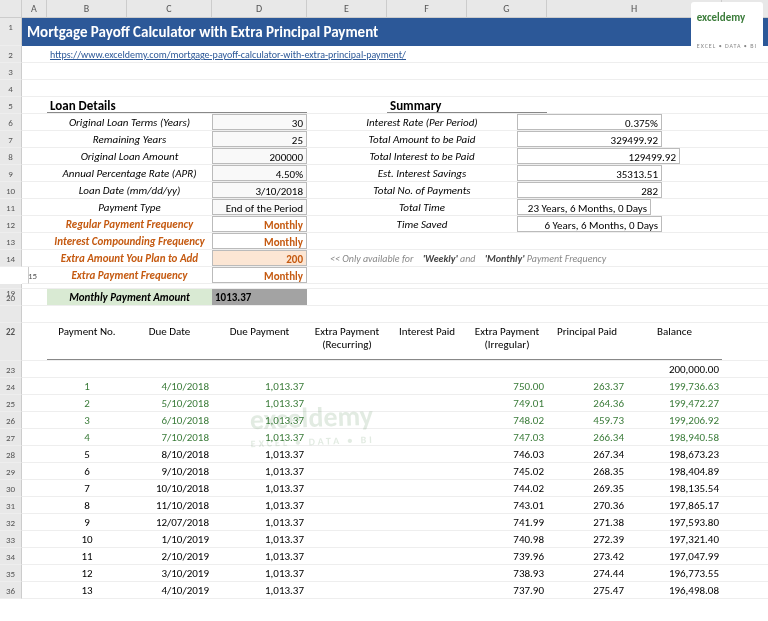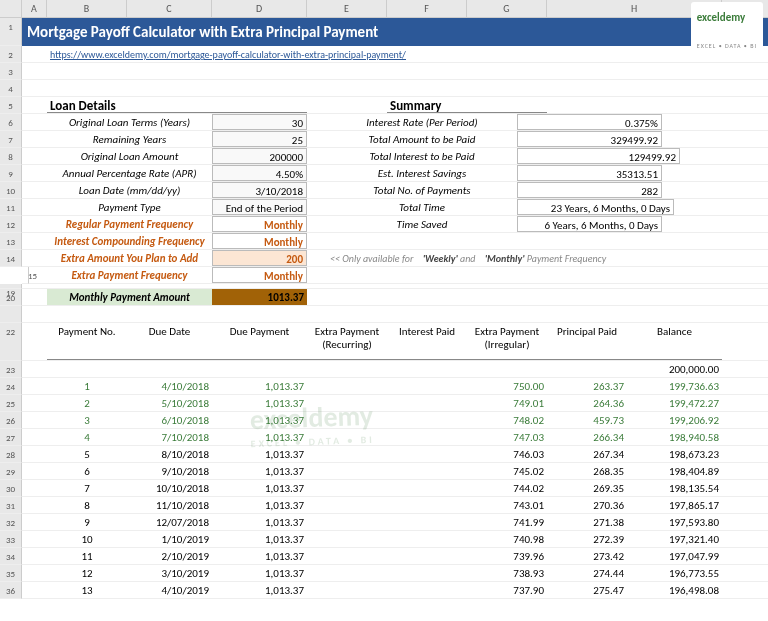--- a/index.html
+++ b/index.html
@@ -19,21 +19,21 @@
 .logo small { display: block; font-size: 6px; color: #888; font-weight: normal; letter-spacing: 1px; }
 .link { color: #2c5898; text-decoration: underline; font-size: 10px; }
 .section-hd { font-size: 13px; font-weight: bold; border-bottom: 1px solid #888; padding-bottom: 1px; }
 .lbl-r { text-align: center; font-style: italic; }
 .lbl-r.orange { color: #c55a11; font-weight: bold; }
 .val { text-align: right; border: 1px solid #bbb; background: #f9f9f9; }
 .val-plain { text-align: right; }
 .val.orange { color: #c55a11; font-weight: bold; background: #fff; }
 .val.orange-bg { background: #fce6d4; color: #c55a11; font-weight: bold; }
 .monthly-lbl { background: #d9ead3; font-weight: bold; font-style: italic; text-align: center; }
-.monthly-val { background: #a16207; font-weight: bold; text-align: right; }
+.monthly-val { background: #a3a3a3; font-weight: bold; }
 .note { font-style: italic; color: #888; font-size: 10px; }
 .note .em { color: #444; margin-left: 7px; }
 .th { text-align: center; font-weight: normal; padding: 2px; line-height: 13px; white-space: normal; border-bottom: 1px solid #888; }
 .tbl-row { display: flex; height: 17px; border-bottom: 1px solid #eee; }
 .tbl-row .cell { text-align: right; }
 .tbl-row.green .cell { color: #3b7c3a; }
 .wA{width:25px}.wB{width:80px}.wC{width:85px}.wD{width:95px}.wE{width:80px}.wF{width:80px}.wG{width:80px}.wH{width:175px}
 .watermark { position: absolute; top: 400px; left: 250px; font-size: 28px; color: rgba(60,120,60,0.15); font-weight: bold; transform: rotate(-2deg); pointer-events: none; }
 .watermark small { display: block; font-size: 10px; letter-spacing: 3px; }
 </style>
@@ -64,21 +64,21 @@
       <div>9</div>
       <div>10</div>
       <div>11</div>
       <div>12</div>
       <div>13</div>
       <div>14</div>
       <div style="height: 17px; margin-left: 28px;">15</div>
       <div style="height: 5px;">19</div>
       <div>20</div>
       <div></div>
-      <div style="height: 38px;">22</div>
+      <div style="height: 38px; font-weight: bold;">22</div>
       <div>23</div>
       <div>24</div>
       <div>25</div>
       <div>26</div>
       <div>27</div>
       <div>28</div>
       <div>29</div>
       <div>30</div>
       <div>31</div>
       <div>32</div>
@@ -144,21 +144,21 @@
           <div class="cell" style="width:20px"></div>
           <div class="cell lbl-r" style="width:190px">Total No. of Payments</div>
           <div class="cell val-plain" style="width:145px;border:1px solid #bbb">282</div>
         </div>
         <div class="row">
           <div class="cell wA"></div>
           <div class="cell lbl-r" style="width:165px">Payment Type</div>
           <div class="cell val wD">End of the Period</div>
           <div class="cell" style="width:20px"></div>
           <div class="cell lbl-r" style="width:190px">Total Time</div>
-          <div class="cell val-plain" style="width:157px;border:1px solid #bbb">23 Years, 6 Months, 0 Days</div>
+          <div class="cell val-plain" style="width:134px;border:1px solid #bbb">23 Years, 6 Months, 0 Days</div>
         </div>
         <div class="row">
           <div class="cell wA"></div>
           <div class="cell lbl-r orange" style="width:165px">Regular Payment Frequency</div>
           <div class="cell val orange wD">Monthly</div>
           <div class="cell" style="width:20px"></div>
           <div class="cell lbl-r" style="width:190px">Time Saved</div>
           <div class="cell val-plain" style="width:145px;border:1px solid #bbb">6 Years, 6 Months, 0 Days</div>
         </div>
         <div class="row">

